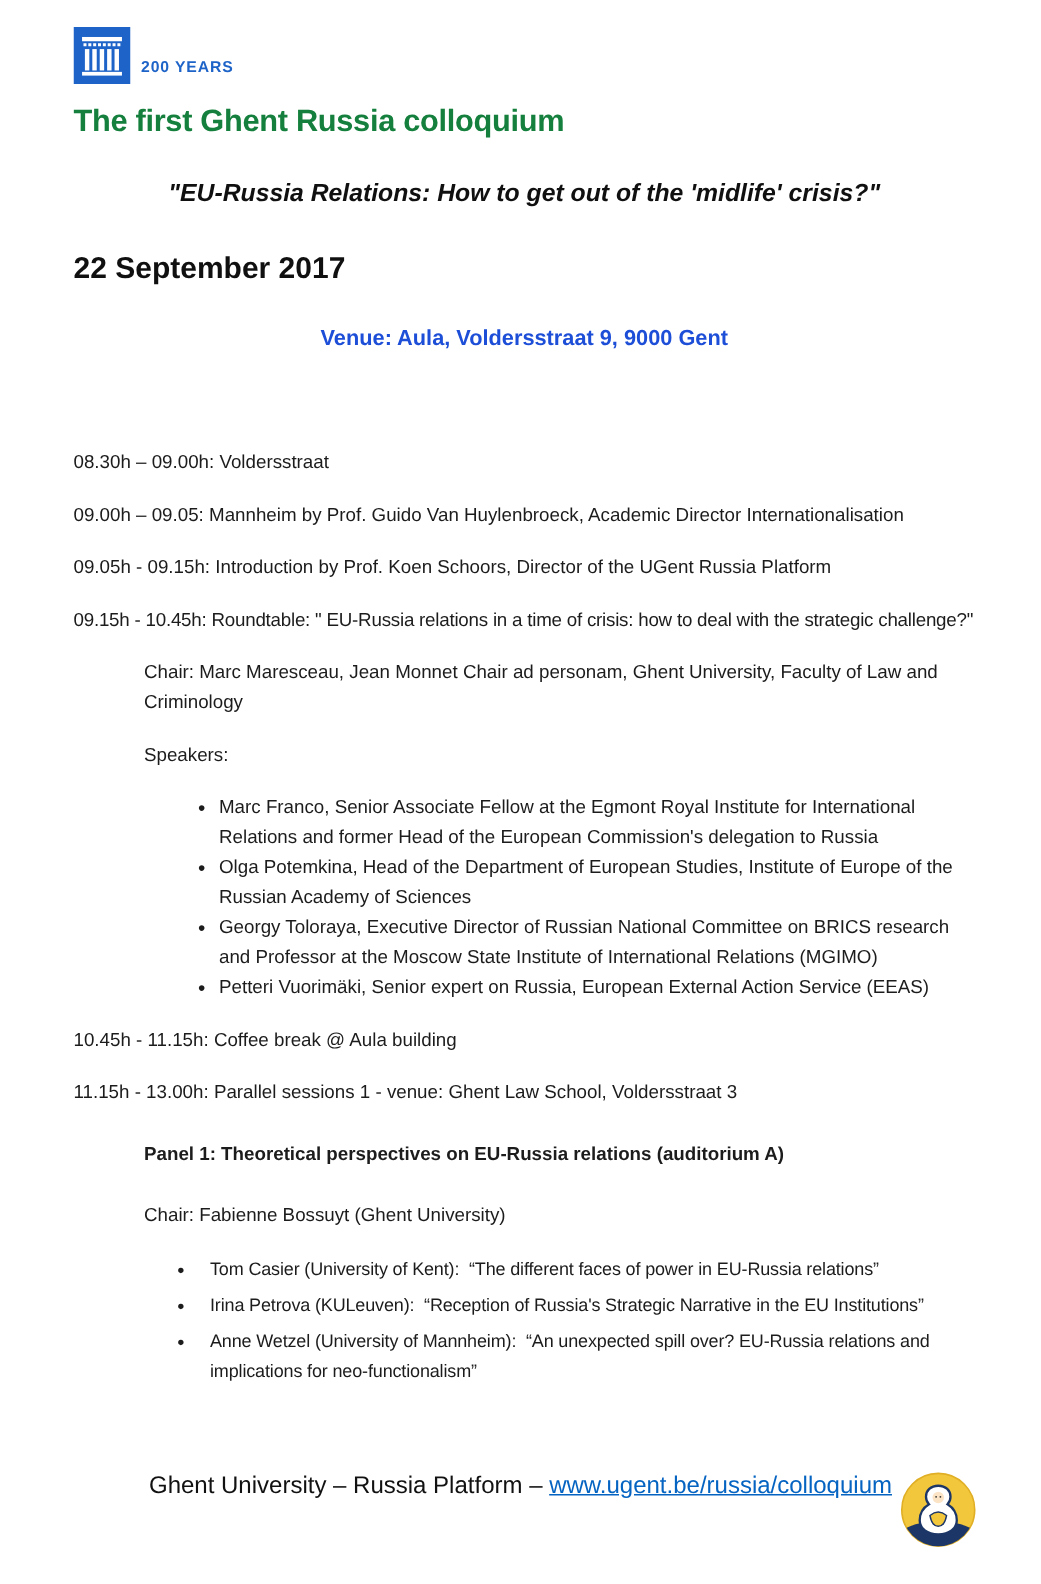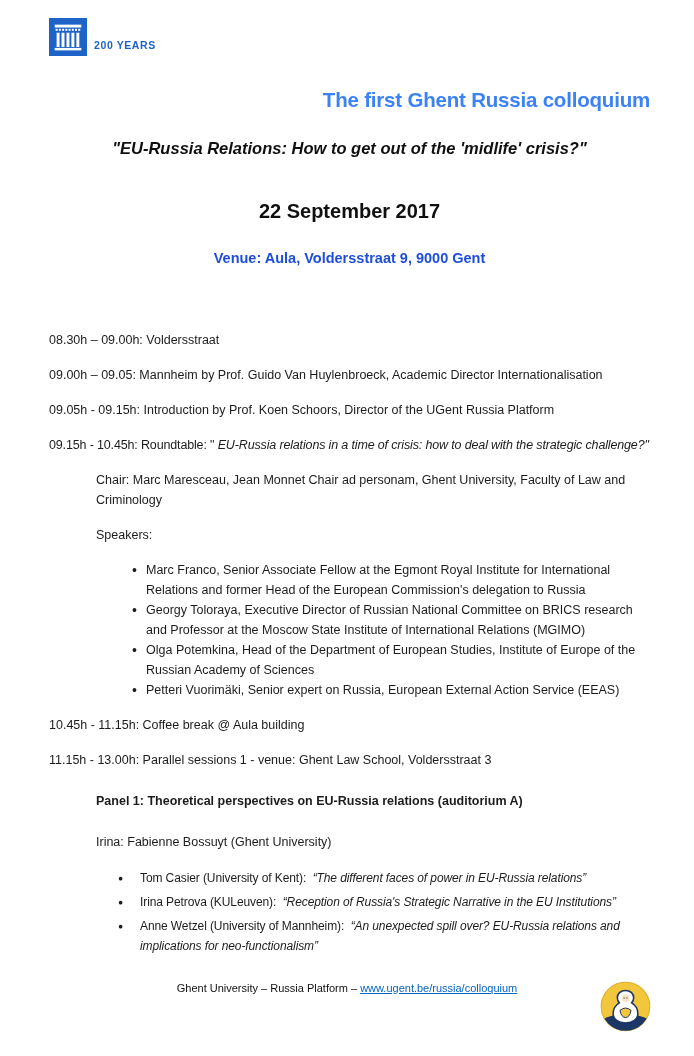--- a/index.html
+++ b/index.html
@@ -17,45 +17,45 @@
 
   
   .logo { display:inline-block; }
   .logo-top { display:flex; align-items:flex-end; gap:7px; }
   .logo-square { width:38px; height:38px; display:block; }
   .logo-years { color:#1E64C8; font-size:10.5px; letter-spacing:0.6px; padding-bottom:5px; font-weight:bold;margin-top:21px; }
   .logo-name { margin-top:3px; color:#1E64C8; font-weight:bold; font-size:14px; line-height:1.05; letter-spacing:0.4px; }
   .logo-name span { display:block; }
 
   
-  .title    { margin-top:28px; text-align:right; font-size:20.5px; font-weight:bold; color:#3b82f6; letter-spacing:-0.2px; }
+  .title    { margin-top:8px; text-align:left; font-size:20.5px; font-weight:bold; color:#15803d; letter-spacing:-0.2px; }
   .subtitle { margin-top:27px; text-align:center; font-size:16.5px; font-weight:bold; font-style:italic; color:#101010; }
-  .date     { margin-top:42px; text-align:center; font-size:20px; font-weight:bold; color:#101010; }
+  .date     { margin-top:29px; font-size:20px; font-weight:bold; color:#101010; }
   .venue    { margin-top:27px; text-align:center; font-size:14.5px; font-weight:bold; color:#1d4ed8; }
 
   
   .schedule { margin-top:64px; font-size:12.5px; line-height:20px; color:#1c1c1c; }
   .sched-line { margin-bottom:15px; }
   .nowrap { white-space:nowrap; letter-spacing:-0.15px; }
   .indent { margin-left:47px; }
-  .italic { font-style:italic; }
+  .italic { }
   .bold { font-weight:bold; }
 
   ul.speakers { list-style:none; margin:14px 0 15px 0; }
   ul.speakers li { position:relative; margin-left:82px; padding-left:15px; line-height:20px; max-width:505px; }
   ul.speakers li::before { content:"•"; position:absolute; left:1px; top:0; font-size:14px; }
 
   ul.panel-list { list-style:none; margin-top:16px; font-size:12px; letter-spacing:-0.1px; }
   ul.panel-list li { position:relative; margin-left:69px; padding-left:22px; margin-bottom:4px; line-height:20px; max-width:510px; }
   ul.panel-list li::before { content:"●"; position:absolute; left:0; top:0; font-size:8.5px; }
 
   .gap-lg { margin-top:21px; }
 
   
-  .footer { position:absolute; top:982px; left:0; width:100%; text-align:center; font-size:11px; color:#111; }
+  .footer { position:absolute; top:982px; left:0; width:100%; text-align:center; font-size:16px; color:#111; }
   .footer a { color:#0563C1; text-decoration:underline; cursor:pointer; }
   .matryoshka { position:absolute; left:599px; top:980px; width:53px; height:53px; }
 </style>
 </head>
 <body>
 
 <div class="page">
   <div class="content">
 
     
@@ -103,32 +103,32 @@
       <p class="sched-line">09.05h - 09.15h: Introduction by Prof. Koen Schoors, Director of the UGent Russia Platform</p>
 
       <p class="sched-line nowrap"><span>09.15h - 10.45h: Roundtable: " </span><span class="italic">EU-Russia relations in a time of crisis: how to deal with the strategic challenge?"</span></p>
 
       <p class="sched-line indent">Chair: Marc Maresceau, Jean Monnet Chair ad personam, Ghent University, Faculty of Law and Criminology</p>
 
       <p class="sched-line indent">Speakers:</p>
 
       <ul class="speakers">
         <li>Marc Franco, Senior Associate Fellow at the Egmont Royal Institute for International Relations and former Head of the European Commission's delegation to Russia</li>
+        <li>Olga Potemkina, Head of the Department of European Studies, Institute of Europe of the Russian Academy of Sciences</li>
         <li>Georgy Toloraya, Executive Director of Russian National Committee on BRICS research and Professor at the Moscow State Institute of International Relations (MGIMO)</li>
-        <li>Olga Potemkina, Head of the Department of European Studies, Institute of Europe of the Russian Academy of Sciences</li>
         <li>Petteri Vuorimäki, Senior expert on Russia, European External Action Service (EEAS)</li>
       </ul>
 
       <p class="sched-line">10.45h - 11.15h: Coffee break @ Aula building</p>
 
       <p class="sched-line">11.15h - 13.00h: Parallel sessions 1 - venue: Ghent Law School, Voldersstraat 3</p>
 
       <p class="sched-line indent bold gap-lg">Panel 1: Theoretical perspectives on EU-Russia relations (auditorium A)</p>
 
-      <p class="sched-line indent gap-lg">Irina: Fabienne Bossuyt (Ghent University)</p>
+      <p class="sched-line indent gap-lg">Chair: Fabienne Bossuyt (Ghent University)</p>
 
       <ul class="panel-list">
         <li><span>Tom Casier (University of Kent):</span>&nbsp; <span class="italic">“The different faces of power in EU-Russia relations”</span></li>
         <li><span>Irina Petrova (KULeuven):</span>&nbsp; <span class="italic">“Reception of Russia's Strategic Narrative in the EU Institutions”</span></li>
         <li><span>Anne Wetzel (University of Mannheim):</span>&nbsp; <span class="italic">“An unexpected spill over? EU-Russia relations and implications for neo-functionalism”</span></li>
       </ul>
 
     </div>
   </div>
 

